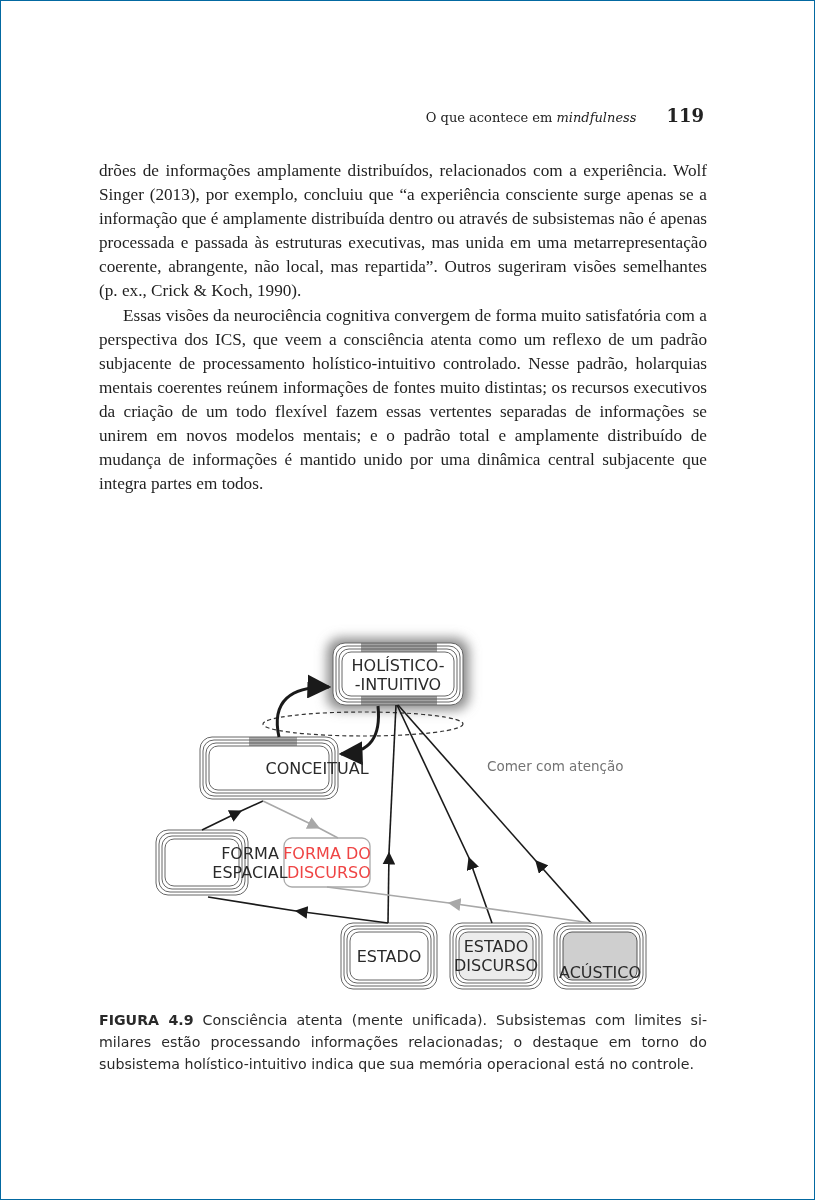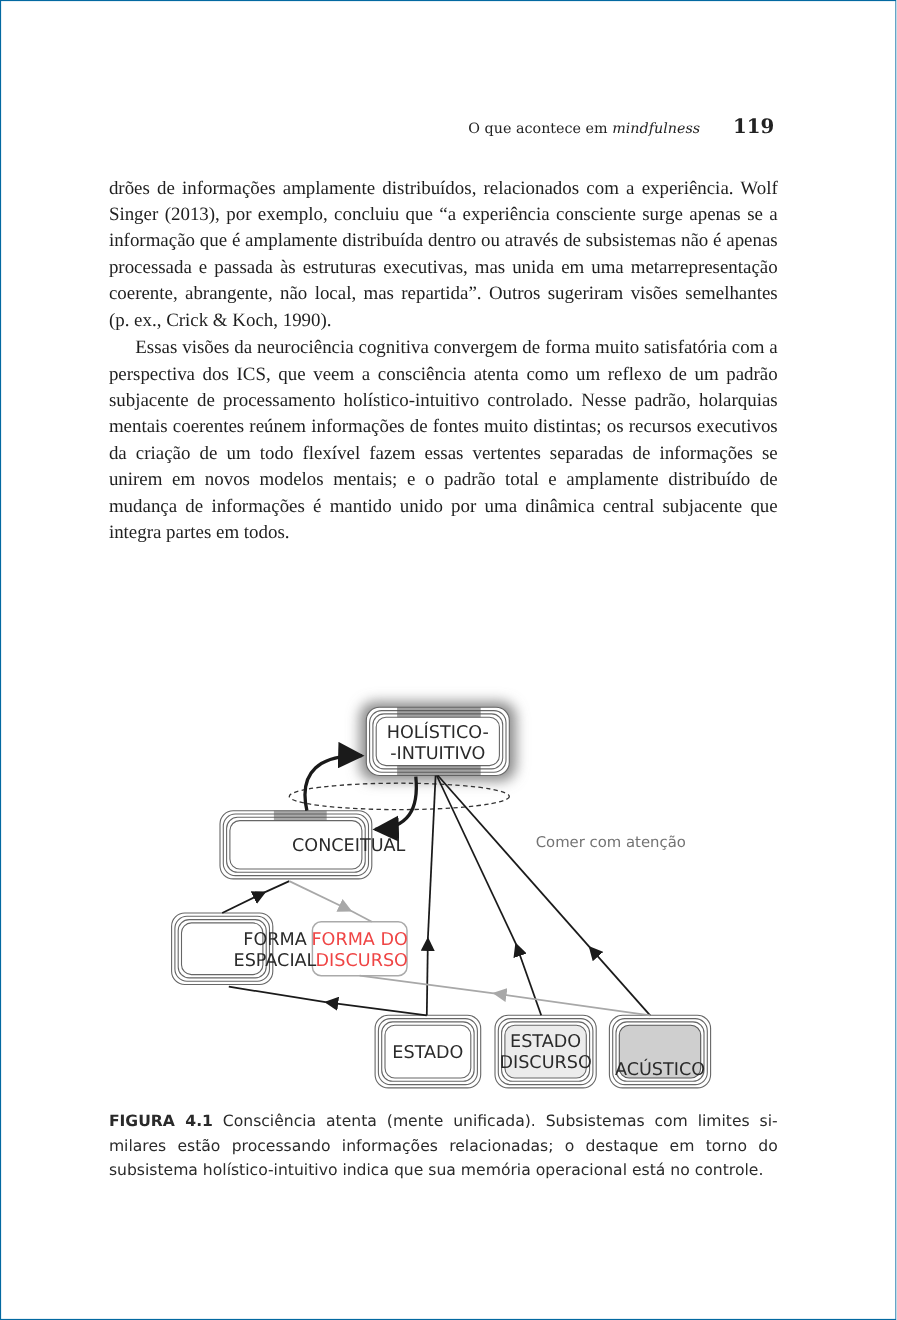--- a/index.html
+++ b/index.html
@@ -166,16 +166,16 @@
     <div class="node-label" style="left:495px; top:335px;">
       <div>ESTADO</div>
       <div>DISCURSO</div>
     </div>
     <div class="node-label" style="left:599px; top:351px;">ACÚSTICO</div>
 
     <div class="fig-annotation">Comer com atenção</div>
   </div>
 
   <div class="caption">
-    <span class="cap-label">FIGURA 4.1</span><span> Consciência atenta (mente unificada). Subsistemas com limites si­milares estão processando informações relacionadas; o destaque em torno do subsistema holístico-intuitivo indica que sua memória operacional está no con­trole.</span>
+    <span class="cap-label">FIGURA 4.9</span><span> Consciência atenta (mente unificada). Subsistemas com limites si­milares estão processando informações relacionadas; o destaque em torno do subsistema holístico-intuitivo indica que sua memória operacional está no con­trole.</span>
   </div>
 
 </div>
 
 </body></html>

